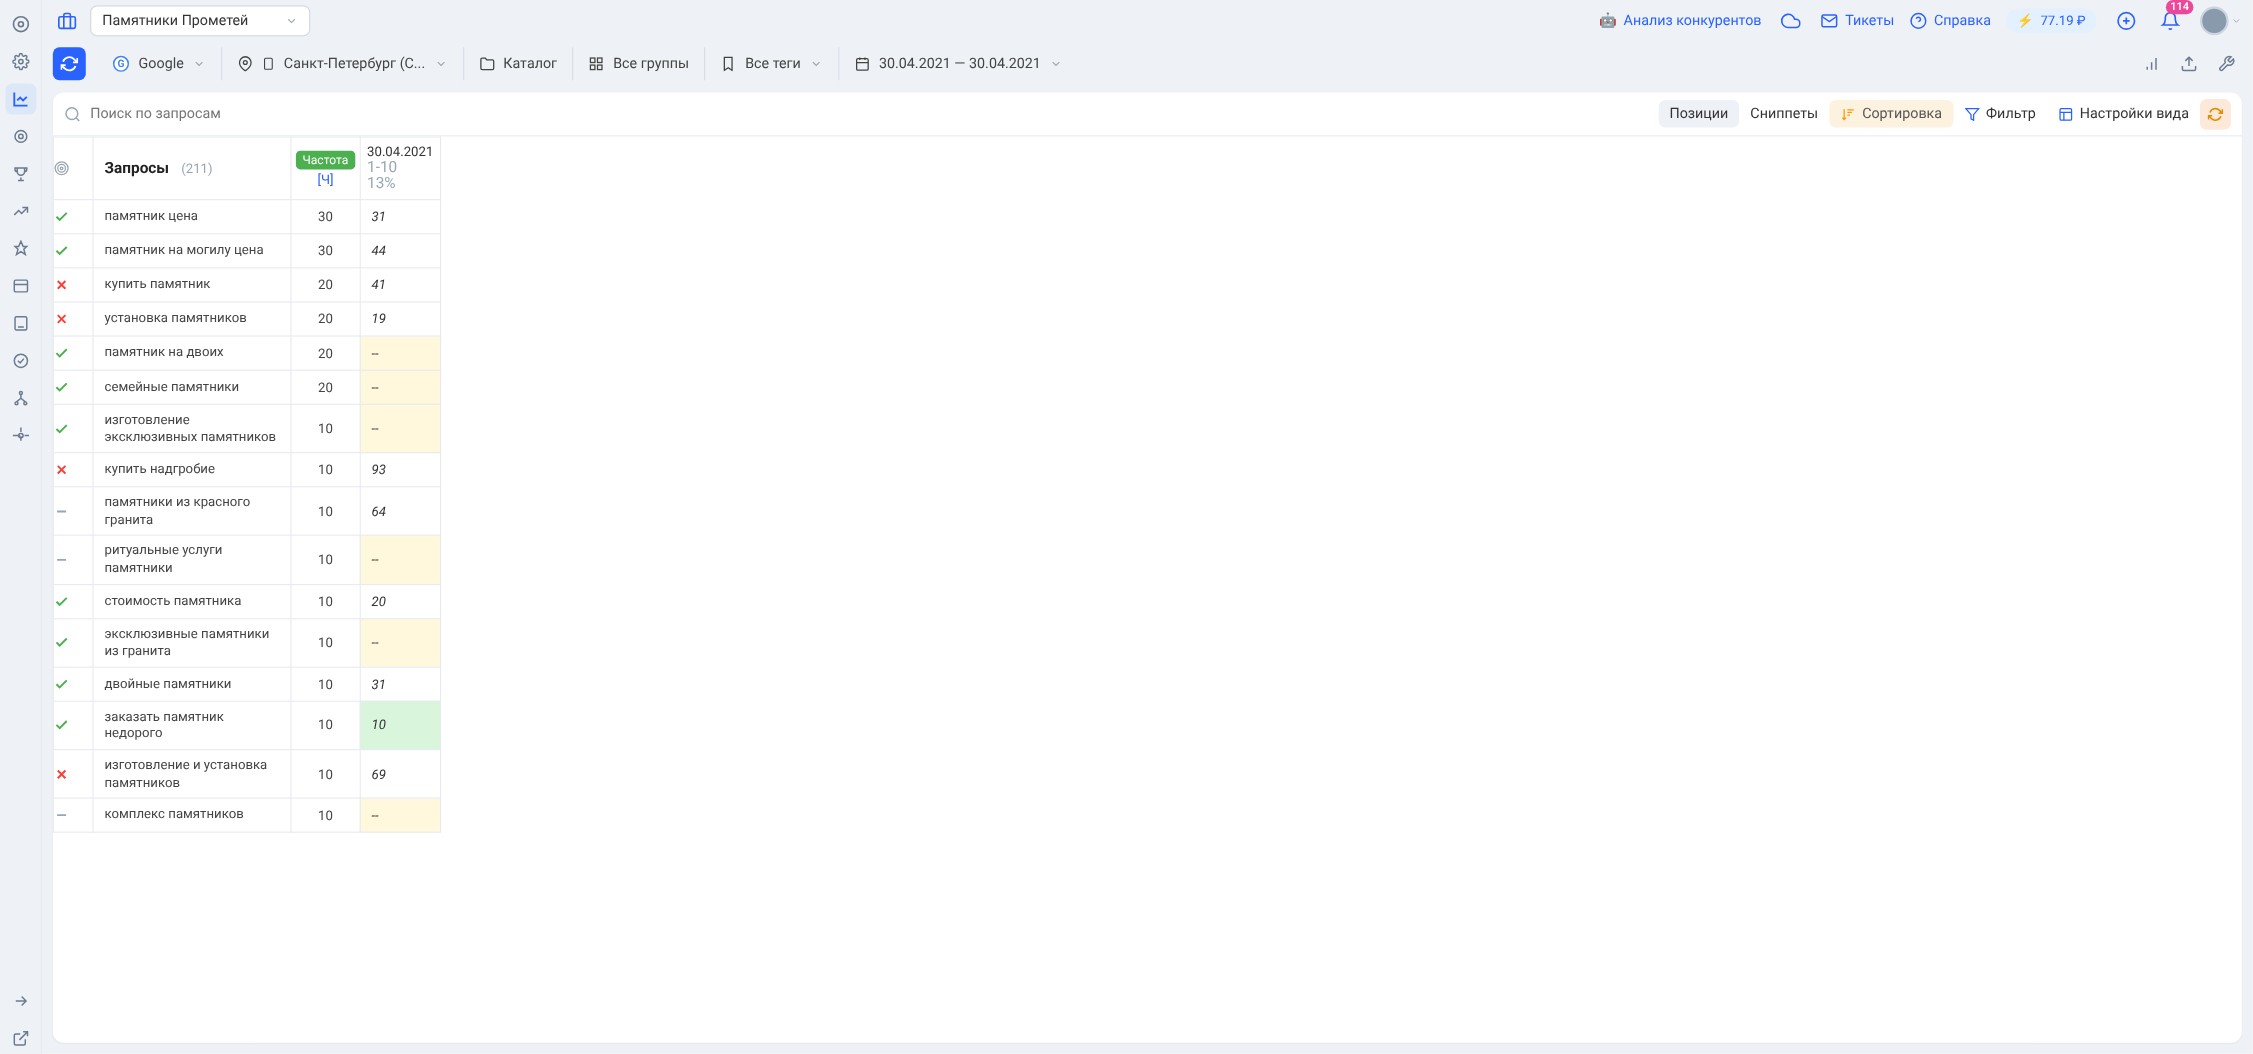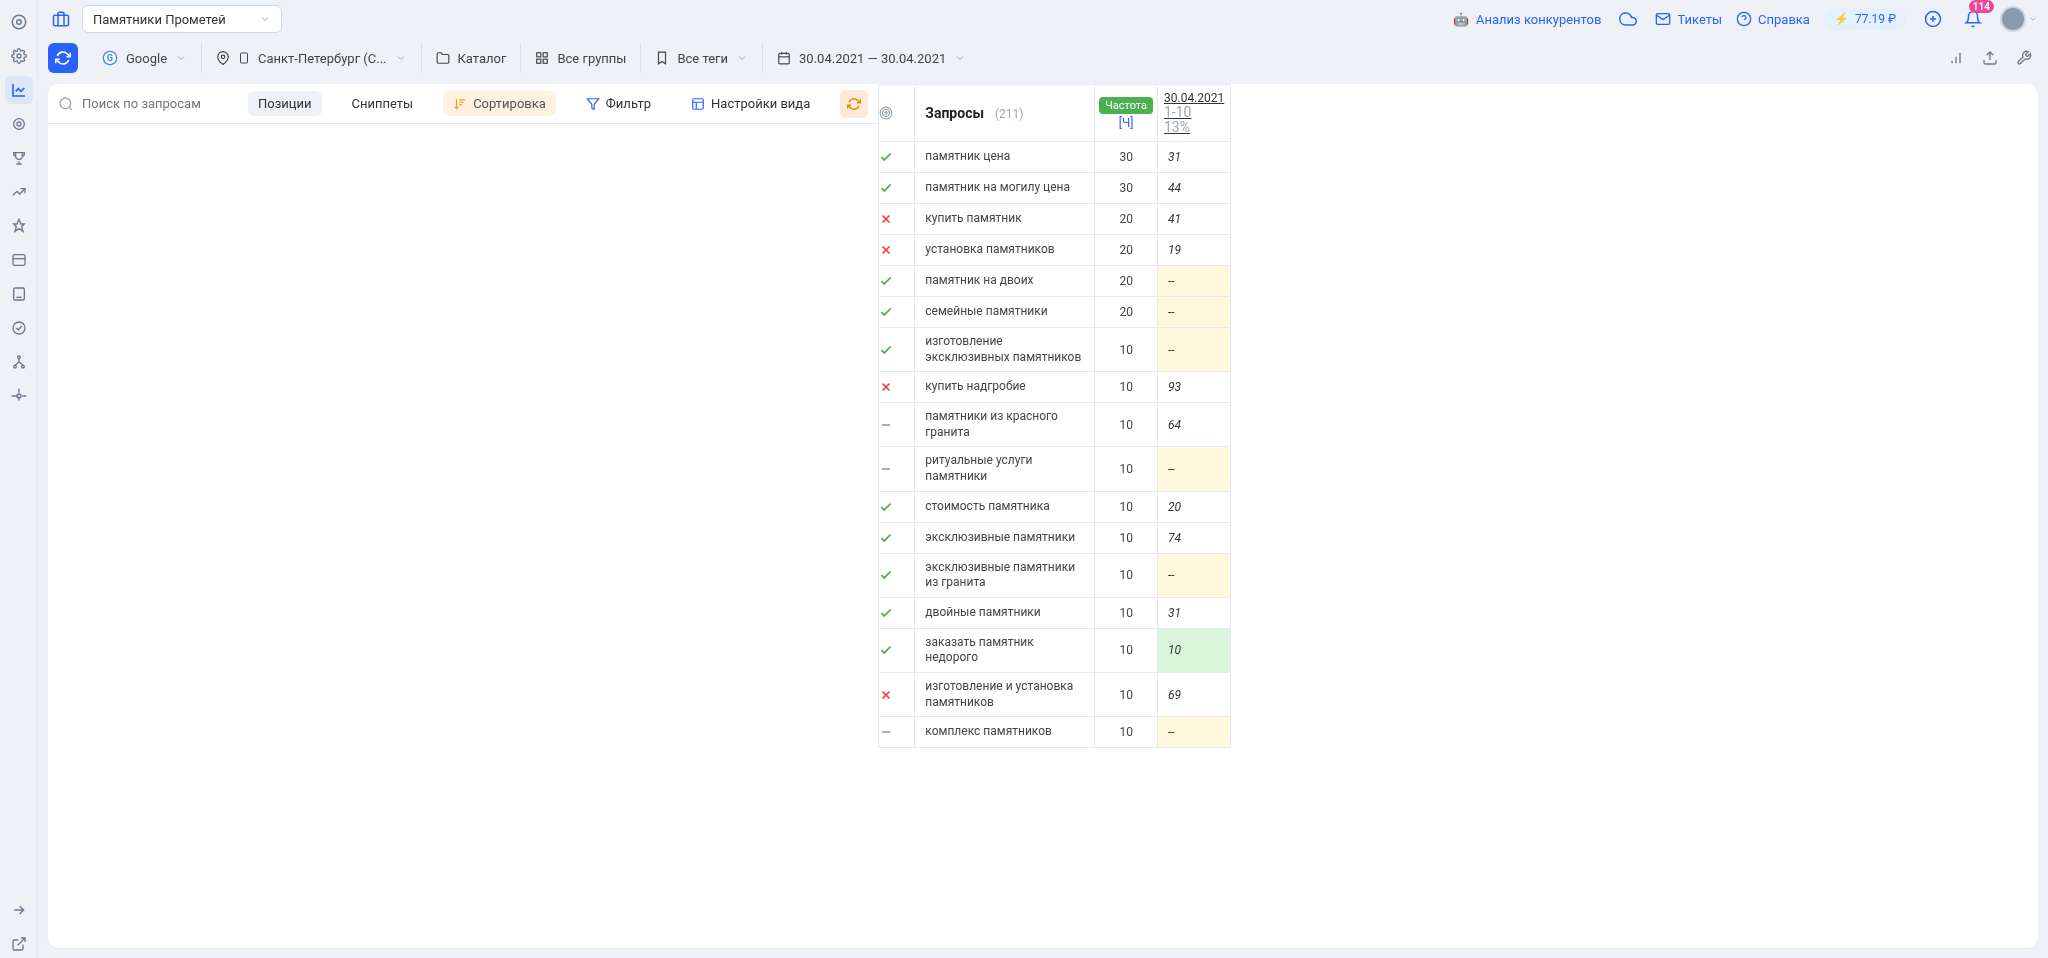--- a/index.html
+++ b/index.html
@@ -17,44 +17,44 @@
 .pill{display:flex;align-items:center;gap:6px;background:#e3f0ff;color:#2962ff;border-radius:14px;padding:4px 10px;font-size:12px;cursor:pointer;}
 .icon-btn{width:26px;height:26px;display:flex;align-items:center;justify-content:center;color:#2962ff;cursor:pointer;position:relative;}
 .badge{position:absolute;top:-6px;right:-8px;background:#ec4899;color:#fff;font-size:10px;padding:1px 4px;border-radius:8px;font-weight:600;}
 .avatar{width:26px;height:26px;border-radius:50%;background:#8a9aad;border:2px solid #ccd4e0;}
 .filters{height:40px;display:flex;align-items:center;padding:0 10px;gap:0;}
 .refresh-btn{width:30px;height:30px;background:#2962ff;border-radius:6px;display:flex;align-items:center;justify-content:center;color:#fff;cursor:pointer;margin-right:10px;}
 .filter-item{display:flex;align-items:center;gap:8px;padding:0 14px;height:30px;cursor:pointer;color:#444;font-size:13px;border-left:1px solid #d8dee8;}
 .filter-item:first-of-type{border-left:none;}
 .filters-right{margin-left:auto;display:flex;gap:6px;}
 .sq-icon{width:28px;height:28px;display:flex;align-items:center;justify-content:center;color:#6b7a8f;cursor:pointer;}
-.content{flex:1;background:#fff;margin:6px 10px 10px 10px;border-radius:10px;display:flex;flex-direction:row;overflow:hidden;box-shadow:0 1px 2px rgba(0,0,0,0.04);}
+.content{flex:1;background:#fff;margin:6px 10px 10px 10px;border-radius:10px;display:flex;flex-direction:column;overflow:hidden;box-shadow:0 1px 2px rgba(0,0,0,0.04);}
 .toolbar{height:40px;display:flex;align-items:center;padding:0 10px;border-bottom:1px solid #e6eaf0;}
 .search-box{display:flex;align-items:center;gap:8px;color:#9aa5b5;flex:1;}
 .search-box input{border:none;outline:none;font-size:13px;flex:1;background:transparent;}
-.tool-right{display:flex;align-items:center;gap:20px;}
+.tool-right{display:flex;align-items:center;gap:0;}
 .tool-btn{padding:5px 10px;border-radius:6px;font-size:13px;cursor:pointer;display:flex;align-items:center;gap:6px;}
 .tool-btn.on{background:#eef1f5;}
 .tool-btn.sort{background:#fdf2e0;color:#555;}
 .tool-btn.refresh-sm{background:#fde9d9;color:#e08b00;width:28px;height:28px;justify-content:center;padding:0;}
 .table-wrap{flex:1;overflow:auto;}
 table{border-collapse:collapse;width:auto;}
 th,td{border:1px solid #e6eaf0;padding:0;font-size:12px;}
 th{background:#fff;font-weight:400;}
 .col-status{width:36px;}
 .col-query{width:180px;}
 .col-freq{width:60px;}
 .col-date{width:60px;}
 .hdr-queries{padding:20px 10px;text-align:left;}
 .hdr-queries b{font-size:14px;color:#222;}
 .hdr-queries .cnt{color:#9aa5b5;margin-left:8px;}
 .hdr-freq{text-align:center;padding:4px;}
 .freq-badge{display:inline-block;background:#4caf50;color:#fff;font-size:11px;padding:2px 6px;border-radius:4px;}
 .freq-sub{color:#2962ff;font-size:12px;margin-top:2px;}
-.hdr-date{text-align:left;padding:4px 6px;font-size:12px;color:#333;text-decoration:underline;}
+.hdr-date{text-align:left;padding:4px 6px;font-size:12px;color:#333;}
 .hdr-date .meta{font-size:14px;color:#9aa5b5;line-height:1.1;}
 .status-cell{text-align:center;vertical-align:middle;}
 .q-cell{padding:6px 10px;color:#444;line-height:1.3;}
 .num-cell{text-align:center;padding:8px 4px;color:#444;}
 .pos-cell{text-align:left;padding:8px 10px;color:#333;font-style:italic;}
 .pos-cell.yellow{background:#fff8dc;}
 .pos-cell.green{background:#d9f5dc;}
 .ico-check{color:#4caf50;}
 .ico-x{color:#f44336;}
 .ico-dash{color:#9aa5b5;}
@@ -494,28 +494,20 @@
                       <polyline points="20 6 9 17 4 12"></polyline>
                     </svg></span></td>
                 <td class="q-cell">стоимость памятника</td>
                 <td class="num-cell">10</td>
                 <td class="pos-cell ">20</td>
               </tr>
               <tr>
                 <td class="status-cell"><span class="ico-check"><svg width="14" height="14" viewBox="0 0 24 24" fill="none" stroke="currentColor" stroke-width="3">
                       <polyline points="20 6 9 17 4 12"></polyline>
                     </svg></span></td>
-                <td class="q-cell">эксклюзивные памятники</td>
-                <td class="num-cell">10</td>
-                <td class="pos-cell ">74</td>
-              </tr>
-              <tr>
-                <td class="status-cell"><span class="ico-check"><svg width="14" height="14" viewBox="0 0 24 24" fill="none" stroke="currentColor" stroke-width="3">
-                      <polyline points="20 6 9 17 4 12"></polyline>
-                    </svg></span></td>
                 <td class="q-cell">эксклюзивные памятники из гранита</td>
                 <td class="num-cell">10</td>
                 <td class="pos-cell yellow">--</td>
               </tr>
               <tr>
                 <td class="status-cell"><span class="ico-check"><svg width="14" height="14" viewBox="0 0 24 24" fill="none" stroke="currentColor" stroke-width="3">
                       <polyline points="20 6 9 17 4 12"></polyline>
                     </svg></span></td>
                 <td class="q-cell">двойные памятники</td>
                 <td class="num-cell">10</td>

